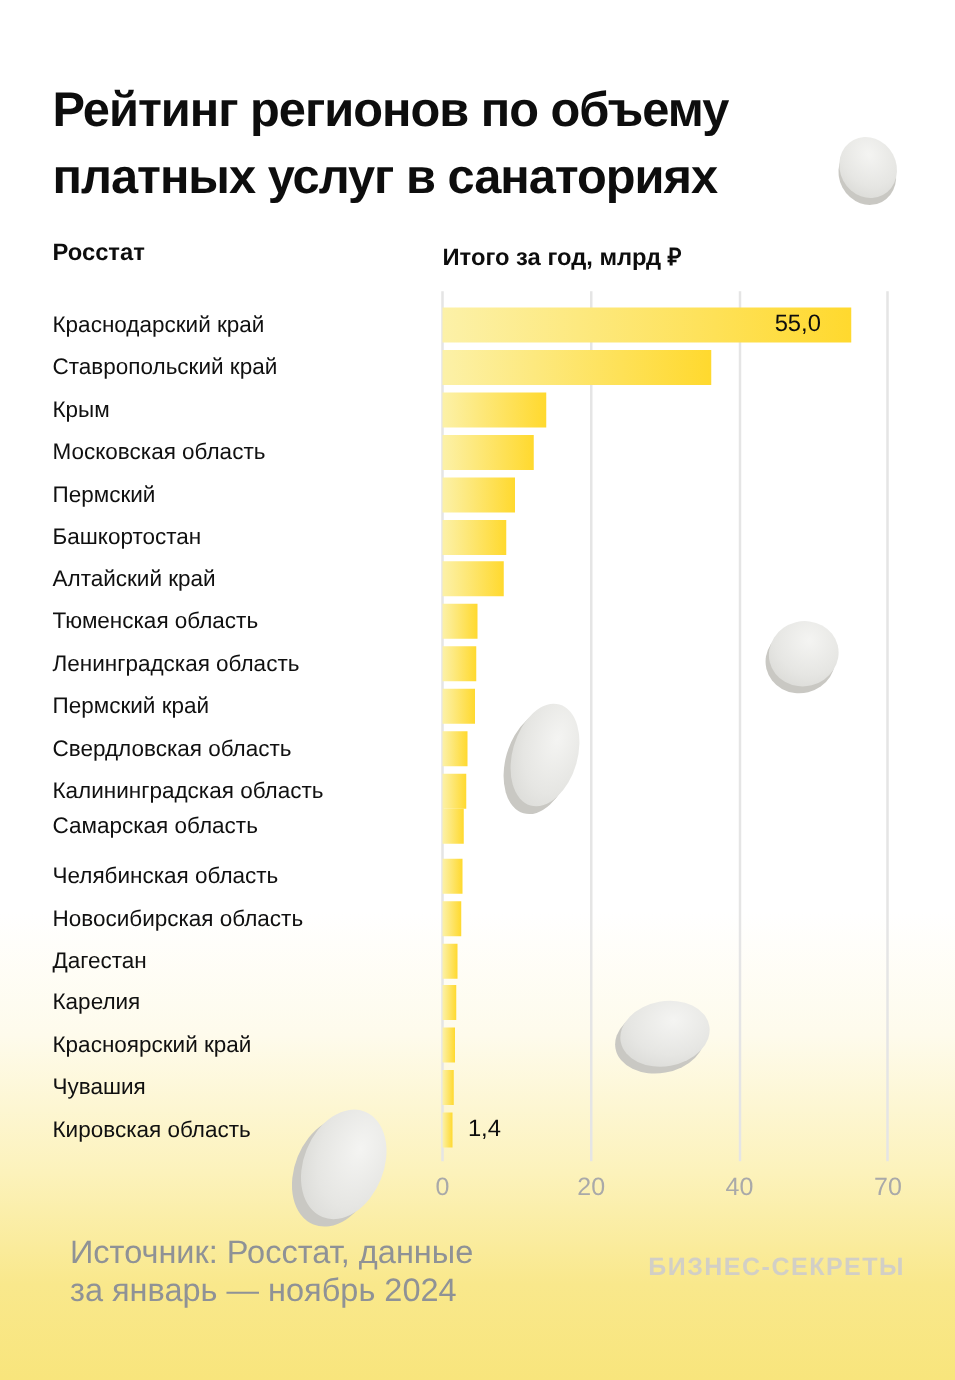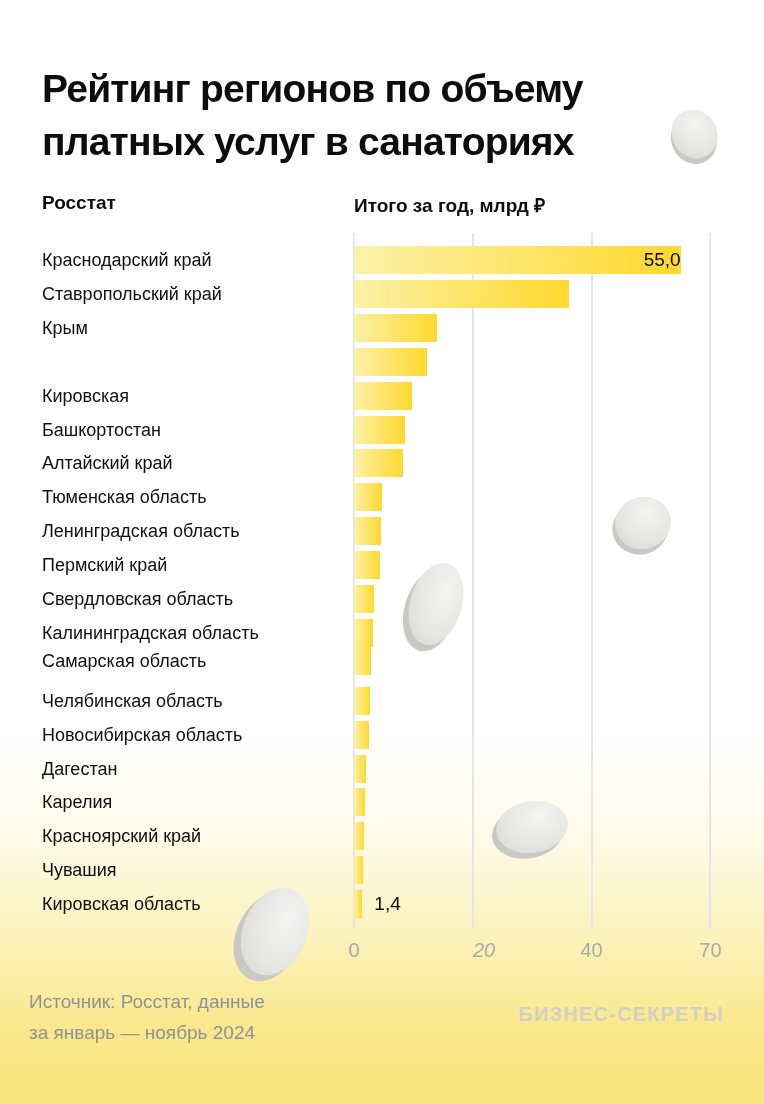--- a/index.html
+++ b/index.html
@@ -74,21 +74,21 @@
     position: absolute;
     left: 354px;
     top: 3px;
     height: 28px;
     background: linear-gradient(90deg, var(--bar-light), var(--bar-dark));
     display: flex;
     align-items: center;
     justify-content: flex-end;
   }
   .value-label-inside {
-    padding-right: 0;
+    padding-right: 24px;
     font-size: 19px;
     color: #0d0d0d;
   }
   .value-label-outside {
     position: absolute;
     top: 50%;
     transform: translateY(-50%);
     font-size: 19px;
     color: #0d0d0d;
     white-space: nowrap;
@@ -102,23 +102,23 @@
     transform: translate(-7%, 9%);
   }
   .coin .face {
     position: absolute; inset: 0;
     border-radius: 50%;
     background: radial-gradient(ellipse at 62% 32%, #f4f4f2 0%, #e6e6e3 55%, #d4d4d0 100%);
   }
 
   .source-note {
     position: absolute;
-    left: 29px; top: 986px;
+    left: 56px; top: 986px;
     margin: 0;
-    font-size: 19px;
+    font-size: 26px;
     line-height: 31px;
     color: #8f9296;
     z-index: 3;
   }
   .brand-logo {
     position: absolute;
     right: 40px; top: 1003px;
     font-size: 20px;
     font-weight: 700;
     letter-spacing: 1.2px;
@@ -155,21 +155,21 @@
   <div class="coin" style="left:243px; top:886px; width:64px; height:91px; transform:rotate(22deg);">
       <div class="rim"></div>
       <div class="face"></div>
     </div>
 
   <div class="chart">
     <div id="grid-layer">
         <div class="gridline" style="left: 353px;"></div>
         <div class="axis-tick" style="left: 354px;">0</div>
         <div class="gridline" style="left: 471.8px;"></div>
-        <div class="axis-tick" style="left: 484px; font-style: italic;">20</div>
+        <div class="axis-tick" style="left: 473px;">20</div>
         <div class="gridline" style="left: 590.6px;"></div>
         <div class="axis-tick" style="left: 591.6px;">40</div>
         <div class="gridline" style="left: 709.4px;"></div>
         <div class="axis-tick" style="left: 710.4px;">70</div>
       </div>
     <div id="rows-layer">
         <div class="chart-row" style="top: 243px;">
           <span class="region-label">Краснодарский край</span>
           <div class="bar" style="width: 326.7px;">
             <span class="value-label-inside">55,0</span>
@@ -177,24 +177,25 @@
         </div>
         <div class="chart-row" style="top: 276.9px; text-align: right;">
           <span class="region-label">Ставропольский край</span>
           <div class="bar" style="width: 215.028px;"></div>
         </div>
         <div class="chart-row" style="top: 310.8px;">
           <span class="region-label">Крым</span>
           <div class="bar" style="width: 83.16px;"></div>
         </div>
         <div class="chart-row" style="top: 344.7px;">
+          <span class="region-label">Московская область</span>
           <div class="bar" style="width: 73.062px;"></div>
         </div>
         <div class="chart-row" style="top: 378.6px;">
-          <span class="region-label">Кировская</span>
+          <span class="region-label">Пермский</span>
           <div class="bar" style="width: 57.618px;"></div>
         </div>
         <div class="chart-row" style="top: 412.5px;">
           <span class="region-label">Башкортостан</span>
           <div class="bar" style="width: 51.084px;"></div>
         </div>
         <div class="chart-row" style="top: 446.4px;">
           <span class="region-label">Алтайский край</span>
           <div class="bar" style="width: 49.302px;"></div>
         </div>

